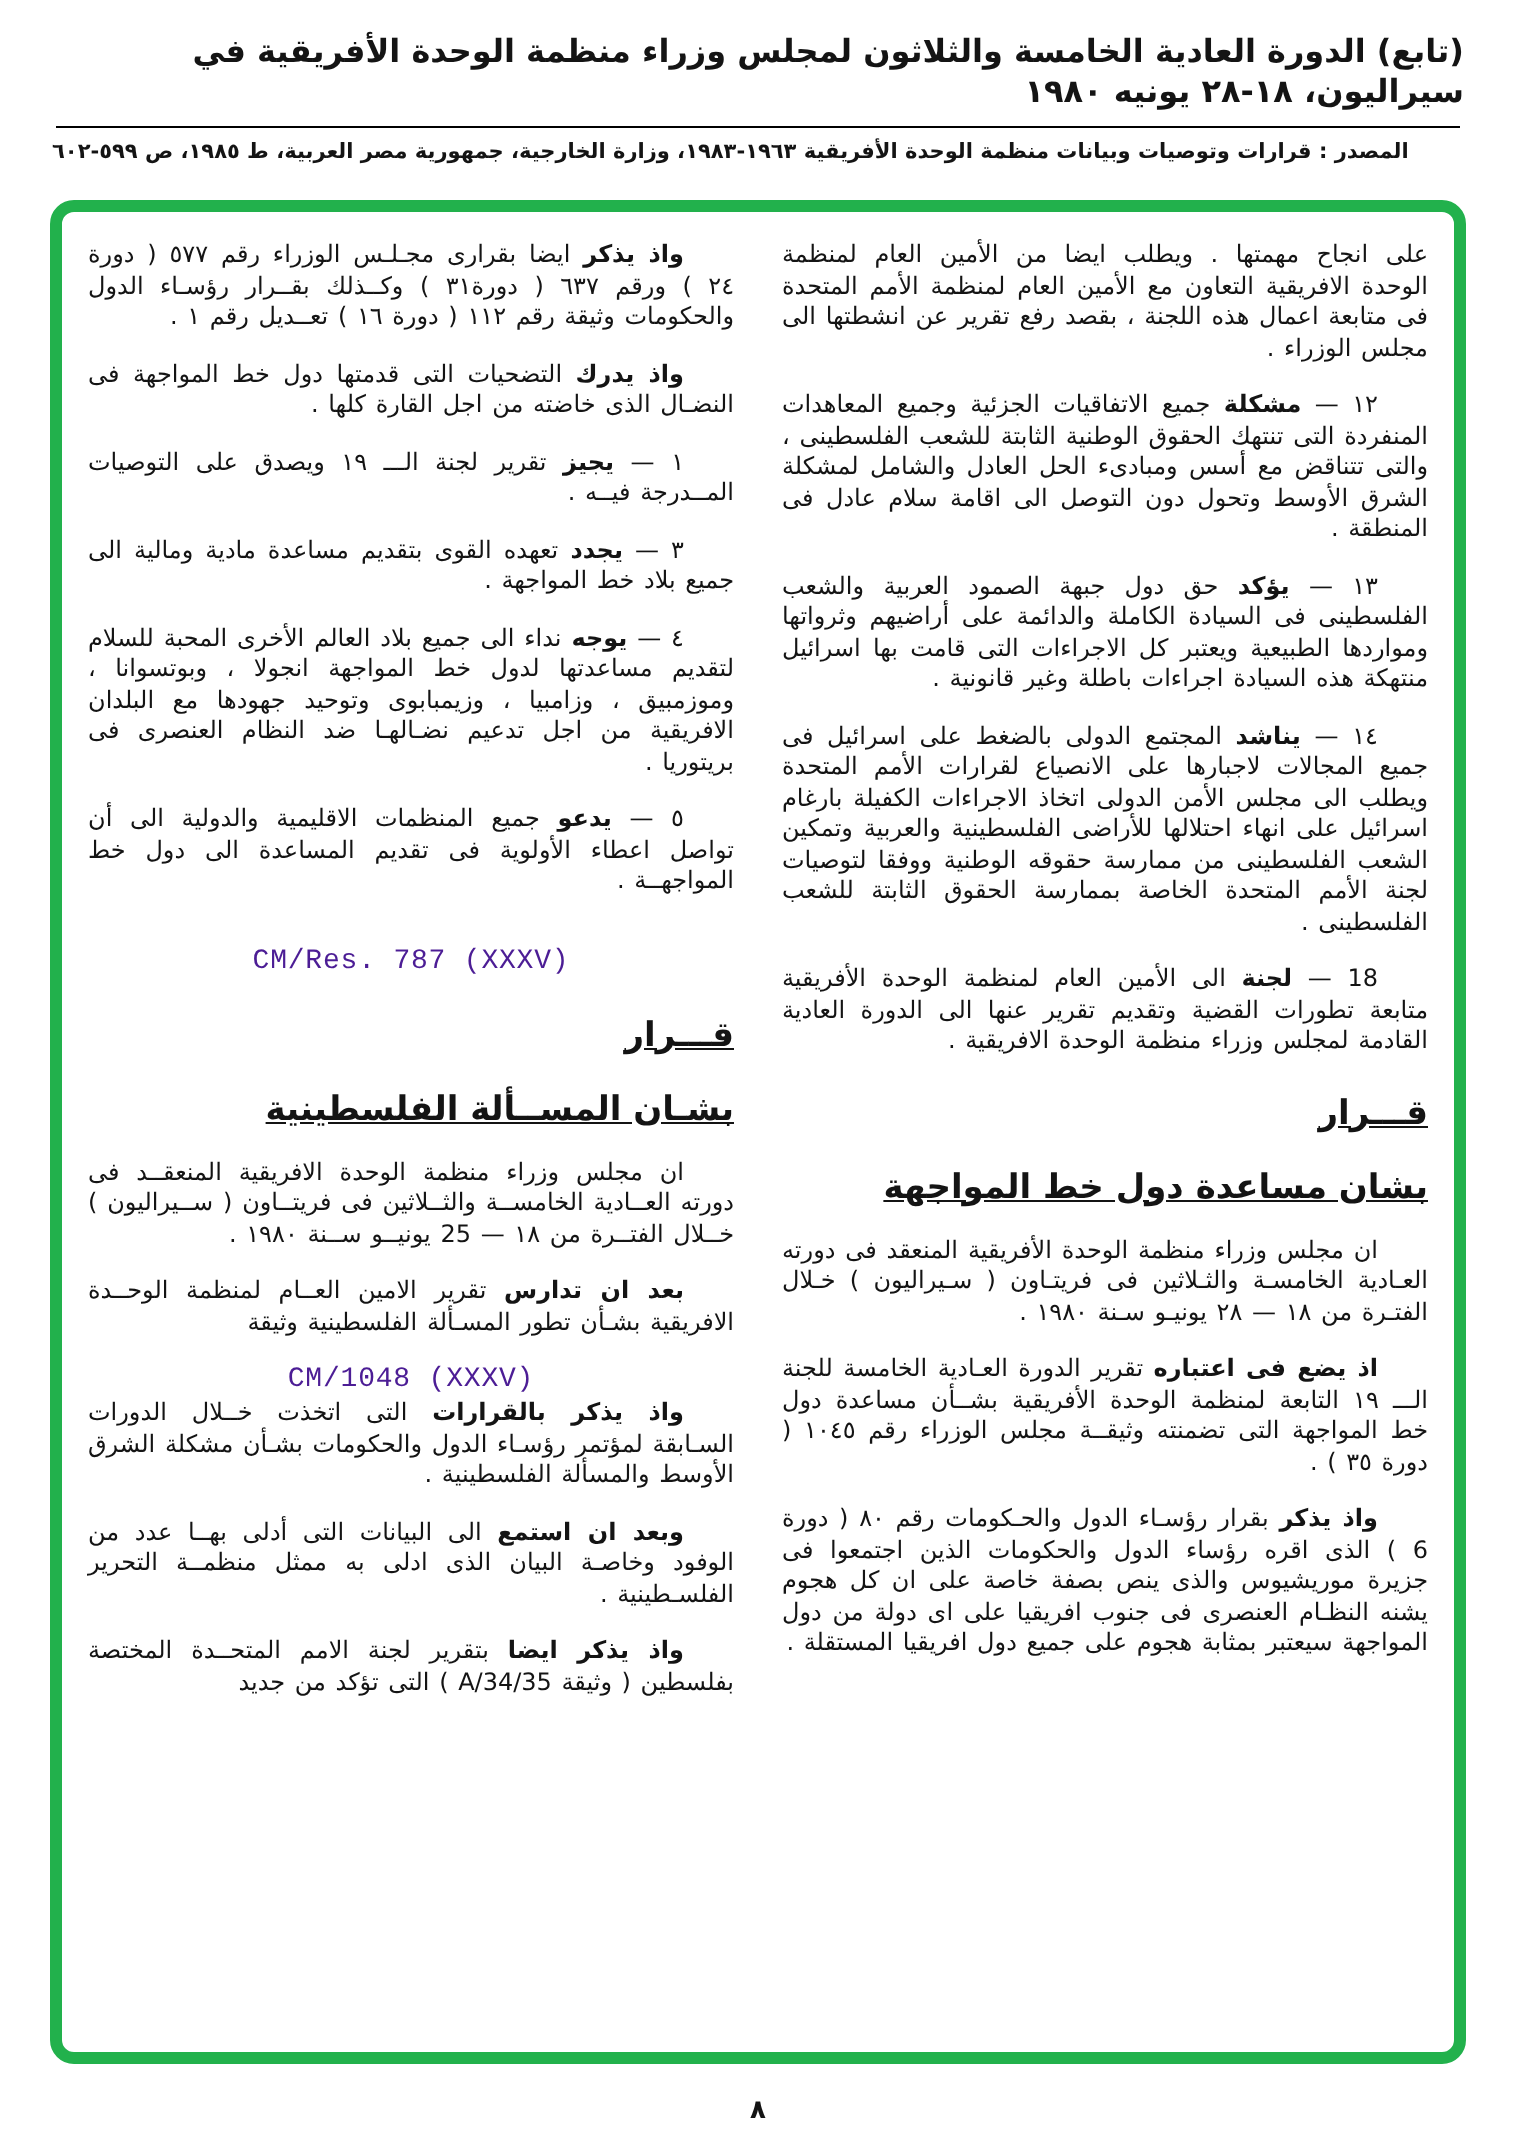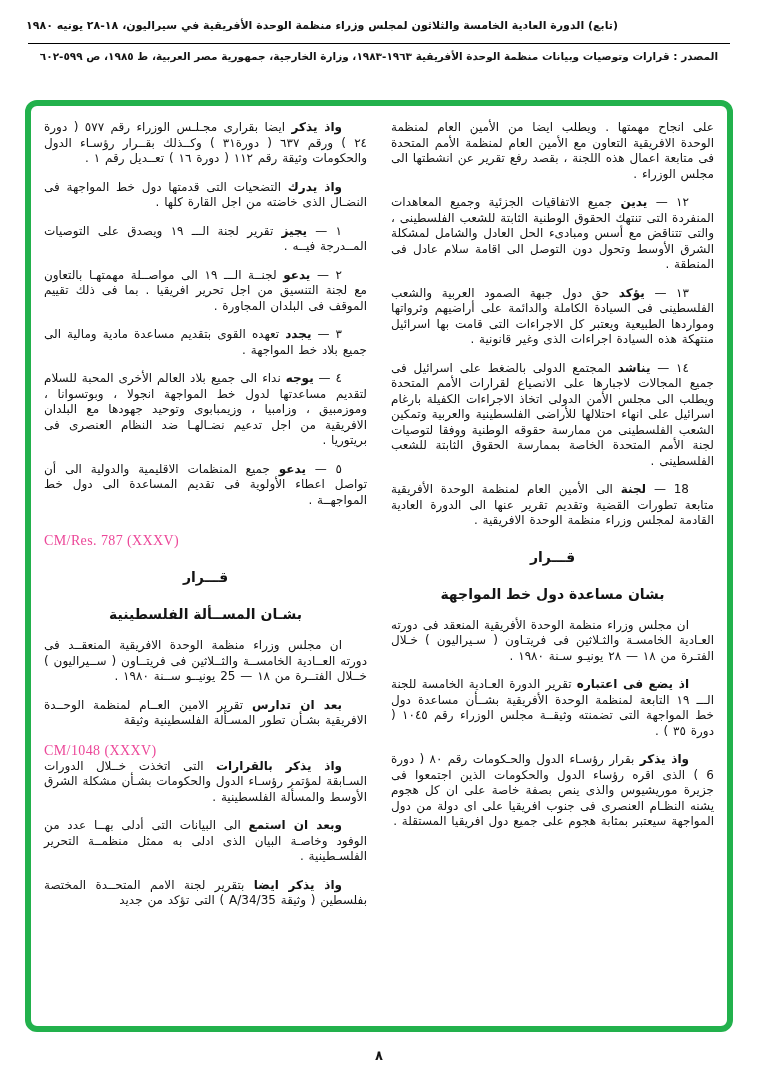--- a/index.html
+++ b/index.html
@@ -6,27 +6,28 @@
   body{
     width:758px;height:1078px;
     background:#ffffff;
     font-family:"DejaVu Sans",sans-serif;
     color:#141414;
     position:relative;
     overflow:hidden;
   }
   .page-header{padding:16px 26px 0 26px;}
   .doc-title{
-    direction:rtl;text-align:left;
-    font-weight:bold;font-size:11px;line-height:20px;
+    direction:rtl;text-align:right;
+    font-weight:bold;font-size:16px;line-height:20px;
     letter-spacing:0;
+    margin-left:27px;
   }
   .header-rule{border:0;border-top:1.6px solid #000;margin:7px 2px 5px 2px;}
   .doc-source{
-    direction:rtl;text-align:center;
+    direction:rtl;text-align:left;
     font-weight:bold;font-size:10.5px;line-height:14px;
   }
   .content-box{
     position:absolute;left:25px;top:100px;
     width:708px;height:932px;box-sizing:border-box;
     border:6px solid #22b14c;border-radius:12px;
     padding:14px 13px 10px 13px;
     background:#ffffff;
     overflow:hidden;
   }
@@ -34,29 +35,30 @@
   .col{flex:1 1 0;min-width:0;}
   .para{
     direction:rtl;text-align:justify;
     font-size:12px;line-height:15.5px;
     margin:0 0 13px 0;
     word-spacing:1px;
   }
   .para.indent{text-indent:25px;}
   .para .bold{font-weight:bold;}
   .res-heading{
-    direction:rtl;text-align:center;font-weight:bold;
-    font-size:14px;line-height:17px;
+    direction:rtl;font-weight:bold;
+    font-size:17px;line-height:17px;
     margin:20px 0 15px 0;
+    text-decoration:underline;
   }
   .ref{
-    direction:ltr;text-align:left;
-    font-family:Liberation Serif, serif;
+    direction:ltr;text-align:center;
+    font-family:Liberation Mono, monospace;
     font-size:14px;line-height:17px;letter-spacing:0.4px;
-    margin:24px 0 6px 0;color:#ec4899;
+    margin:24px 0 6px 0;color:#4c1d95;
   }
   .ref.tight{margin:1px 0 0 0;}
   .page-number{
     position:absolute;left:0;bottom:15px;width:100%;
     text-align:center;font-size:13px;font-weight:bold;
     direction:rtl;
   }
 </style>
 </head>
 <body>
@@ -64,35 +66,34 @@
 <div class="page-header">
   <div class="doc-title">(تابع) الدورة العادية الخامسة والثلاثون لمجلس وزراء منظمة الوحدة الأفريقية في سيراليون، ١٨-٢٨ يونيه ١٩٨٠</div>
   <hr class="header-rule">
   <div class="doc-source">المصدر : قرارات وتوصيات وبيانات منظمة الوحدة الأفريقية ١٩٦٣-١٩٨٣، وزارة الخارجية، جمهورية مصر العربية، ط ١٩٨٥، ص ٥٩٩-٦٠٢</div>
 </div>
 
 <div class="content-box">
   <div class="columns">
     <div class="col">
         <p class="para"><span>على انجاح مهمتها . ويطلب ايضا من الأمين العام لمنظمة الوحدة الافريقية التعاون مع الأمين العام لمنظمة الأمم المتحدة فى متابعة اعمال هذه اللجنة ، بقصد رفع تقرير عن انشطتها الى مجلس الوزراء .</span></p>
-        <p class="para indent"><span>١٢ — </span><span class="bold">يدين</span><span> جميع الاتفاقيات الجزئية وجميع المعاهدات المنفردة التى تنتهك الحقوق الوطنية الثابتة للشعب الفلسطينى ، والتى تتناقض مع أسس ومبادىء الحل العادل والشامل لمشكلة الشرق الأوسط وتحول دون التوصل الى اقامة سلام عادل فى المنطقة .</span></p>
-        <p class="para indent"><span>١٣ — </span><span class="bold">يؤكد</span><span> حق دول جبهة الصمود العربية والشعب الفلسطينى فى السيادة الكاملة والدائمة على أراضيهم وثرواتها ومواردها الطبيعية ويعتبر كل الاجراءات التى قامت بها اسرائيل منتهكة هذه السيادة اجراءات الذى وغير قانونية .</span></p>
+        <p class="para indent"><span>١٢ — </span><span class="bold">مشكلة</span><span> جميع الاتفاقيات الجزئية وجميع المعاهدات المنفردة التى تنتهك الحقوق الوطنية الثابتة للشعب الفلسطينى ، والتى تتناقض مع أسس ومبادىء الحل العادل والشامل لمشكلة الشرق الأوسط وتحول دون التوصل الى اقامة سلام عادل فى المنطقة .</span></p>
+        <p class="para indent"><span>١٣ — </span><span class="bold">يؤكد</span><span> حق دول جبهة الصمود العربية والشعب الفلسطينى فى السيادة الكاملة والدائمة على أراضيهم وثرواتها ومواردها الطبيعية ويعتبر كل الاجراءات التى قامت بها اسرائيل منتهكة هذه السيادة اجراءات باطلة وغير قانونية .</span></p>
         <p class="para indent"><span>١٤ — </span><span class="bold">يناشد</span><span> المجتمع الدولى بالضغط على اسرائيل فى جميع المجالات لاجبارها على الانصياع لقرارات الأمم المتحدة ويطلب الى مجلس الأمن الدولى اتخاذ الاجراءات الكفيلة بارغام اسرائيل على انهاء احتلالها للأراضى الفلسطينية والعربية وتمكين الشعب الفلسطينى من ممارسة حقوقه الوطنية ووفقا لتوصيات لجنة الأمم المتحدة الخاصة بممارسة الحقوق الثابتة للشعب الفلسطينى .</span></p>
         <p class="para indent"><span>18 — </span><span class="bold">لجنة</span><span> الى الأمين العام لمنظمة الوحدة الأفريقية متابعة تطورات القضية وتقديم تقرير عنها الى الدورة العادية القادمة لمجلس وزراء منظمة الوحدة الافريقية .</span></p>
         <div class="res-heading">قـــرار</div>
         <div class="res-heading">بشان مساعدة دول خط المواجهة</div>
         <p class="para indent"><span>ان مجلس وزراء منظمة الوحدة الأفريقية المنعقد فى دورته العـادية الخامسـة والثـلاثين فى فريتـاون ( سـيراليون ) خـلال الفتـرة من ١٨ — ٢٨ يونيـو سـنة ١٩٨٠ .</span></p>
         <p class="para indent"><span class="bold">اذ يضع فى اعتباره</span><span> تقرير الدورة العـادية الخامسة للجنة الـــ ١٩ التابعة لمنظمة الوحدة الأفريقية بشــأن مساعدة دول خط المواجهة التى تضمنته وثيقــة مجلس الوزراء رقم ١٠٤٥ ( دورة ٣٥ ) .</span></p>
         <p class="para indent"><span class="bold">واذ يذكر</span><span> بقرار رؤسـاء الدول والحـكومات رقم ٨٠ ( دورة 6 ) الذى اقره رؤساء الدول والحكومات الذين اجتمعوا فى جزيرة موريشيوس والذى ينص بصفة خاصة على ان كل هجوم يشنه النظـام العنصرى فى جنوب افريقيا على اى دولة من دول المواجهة سيعتبر بمثابة هجوم على جميع دول افريقيا المستقلة .</span></p>
       </div>
     <div class="col">
         <p class="para indent"><span class="bold">واذ يذكر</span><span> ايضا بقرارى مجـلـس الوزراء رقم ٥٧٧ ( دورة ٢٤ ) ورقم ٦٣٧ ( دورة٣١ ) وكــذلك بقــرار رؤسـاء الدول والحكومات وثيقة رقم ١١٢ ( دورة ١٦ ) تعــديل رقم ١ .</span></p>
         <p class="para indent"><span class="bold">واذ يدرك</span><span> التضحيات التى قدمتها دول خط المواجهة فى النضـال الذى خاضته من اجل القارة كلها .</span></p>
         <p class="para indent"><span>١ — </span><span class="bold">يجيز</span><span> تقرير لجنة الـــ ١٩ ويصدق على التوصيات المــدرجة فيــه .</span></p>
-        <p class="para indent"><span>٢ — </span><span class="bold">يدعو</span><span> لجنــة الـــ ١٩ الى مواصــلة مهمتهـا بالتعاون مع لجنة التنسيق من اجل تحرير افريقيا . بما فى ذلك تقييم الموقف فى البلدان المجاورة .</span></p>
         <p class="para indent"><span>٣ — </span><span class="bold">يجدد</span><span> تعهده القوى بتقديم مساعدة مادية ومالية الى جميع بلاد خط المواجهة .</span></p>
         <p class="para indent"><span>٤ — </span><span class="bold">يوجه</span><span> نداء الى جميع بلاد العالم الأخرى المحبة للسلام لتقديم مساعدتها لدول خط المواجهة انجولا ، وبوتسوانا ، وموزمبيق ، وزامبيا ، وزيمبابوى وتوحيد جهودها مع البلدان الافريقية من اجل تدعيم نضـالهـا ضد النظام العنصرى فى بريتوريا .</span></p>
         <p class="para indent"><span>٥ — </span><span class="bold">يدعو</span><span> جميع المنظمات الاقليمية والدولية الى أن تواصل اعطاء الأولوية فى تقديم المساعدة الى دول خط المواجهــة .</span></p>
         <div class="ref">CM/Res. 787 (XXXV)</div>
         <div class="res-heading">قـــرار</div>
         <div class="res-heading">بشـان المســألة الفلسطينية</div>
         <p class="para indent"><span>ان مجلس وزراء منظمة الوحدة الافريقية المنعقــد فى دورته العــادية الخامســة والثــلاثين فى فريتــاون ( ســيراليون ) خــلال الفتــرة من ١٨ — 25 يونيــو ســنة ١٩٨٠ .</span></p>
         <p class="para indent"><span class="bold">بعد ان تدارس</span><span> تقرير الامين العــام لمنظمة الوحــدة الافريقية بشـأن تطور المسـألة الفلسطينية وثيقة</span></p>
         <div class="ref tight">CM/1048 (XXXV)</div>
         <p class="para indent"><span class="bold">واذ يذكر بالقرارات</span><span> التى اتخذت خــلال الدورات السـابقة لمؤتمر رؤسـاء الدول والحكومات بشـأن مشكلة الشرق الأوسط والمسألة الفلسطينية .</span></p>

